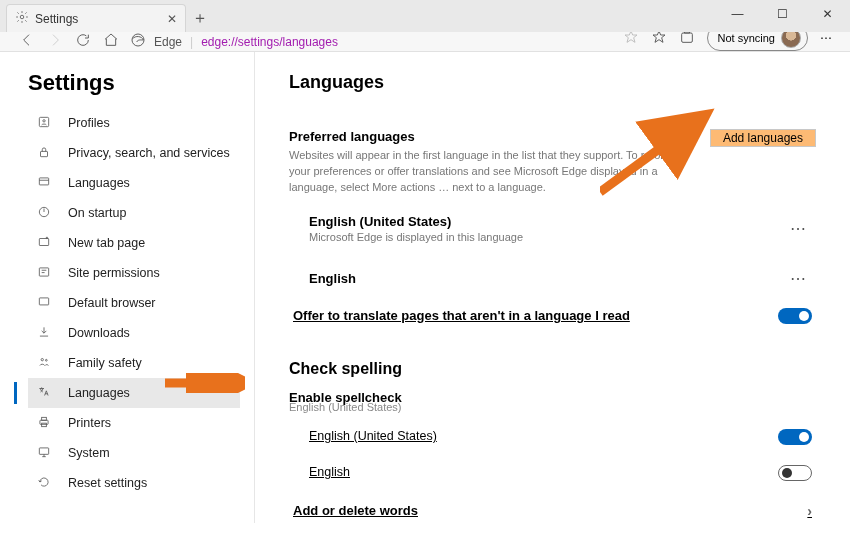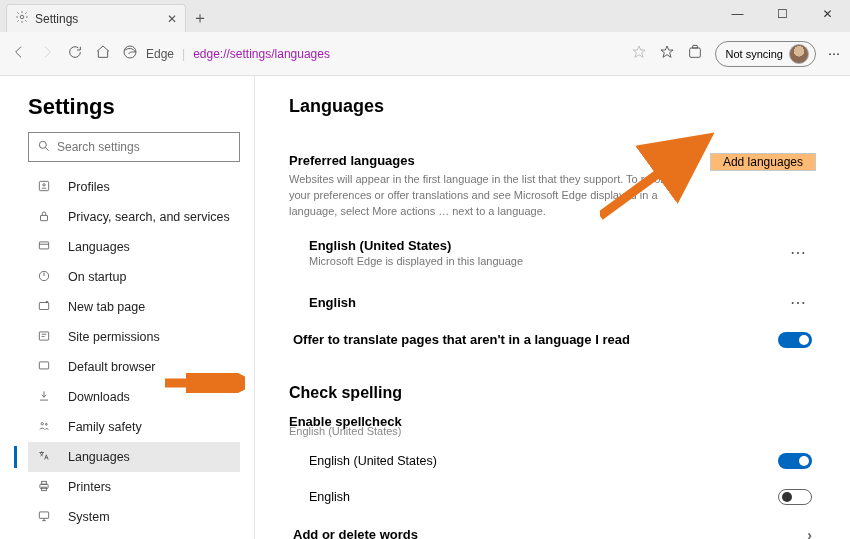--- a/index.html
+++ b/index.html
@@ -57,26 +57,26 @@
     width: 45px;
     height: 28px;
     display: flex;
     align-items: center;
     justify-content: center;
     font-size: 12px;
     color: #333;
   }
   
   .toolbar {
-    height: 44px;
+    height: 20px;
     background: #f7f7f7;
     border-bottom: 1px solid #e1e1e1;
     display: flex;
-    align-items: center;
-    padding: 0 10px;
+    align-items: flex-end;
+    padding: 0 18px;
     gap: 10px;
   }
   .navicon { width: 18px; text-align: center; color: #444; }
   .navicon.disabled { color: #bbb; }
   .addr {
     flex: 1;
     display: flex;
     align-items: center;
     gap: 8px;
     font-size: 12px;
@@ -186,25 +186,26 @@
     align-items: center;
     justify-content: space-between;
     padding: 8px 4px 8px 20px;
     margin-top: 10px;
   }
   .lang-item .meta .name { font-size: 13px; font-weight: 600; }
   .lang-item .meta .sub { font-size: 11px; color: #777; margin-top: 2px; }
   .more { font-size: 16px; letter-spacing: 2px; color: #555; cursor: pointer; padding: 0 4px; }
   .row {
     display: flex;
-    align-items: center;
+    align-items: flex-start;
     justify-content: space-between;
     padding: 12px 4px;
     font-size: 13px;
     font-weight: 600;
+    text-decoration: underline;
   }
   .row.sub { font-weight: 400; padding: 10px 4px 10px 20px; font-size: 12.5px; }
   .row.linkish { cursor: pointer; }
   .subh { font-size: 11px; color: #888; margin-top: -4px; margin-bottom: 6px; }
   .h3 { font-size: 16px; font-weight: 600; margin: 24px 0 12px; }
   
   .toggle {
     width: 34px; height: 16px; border-radius: 10px; position: relative;
   }
   .toggle.on { background: #0067c0; }
@@ -292,29 +293,20 @@
       <span>Not syncing</span>
       <span class="avatar"></span>
     </div>
     <span>⋯</span>
   </div>
 </div>
 
 <div class="content">
   <div class="sidebar">
     <h1>Settings</h1>
-    <div class="searchbox">
-      <span>
-        <svg class="ico" viewBox="0 0 24 24">
-            <circle cx="10" cy="10" r="6"></circle>
-            <path d="M20 20l-5.5-5.5"></path>
-          </svg>
-      </span>
-      <input placeholder="Search settings" style="">
-    </div>
     <ul class="nav">
       <li>
           <span class="icon"><svg class="ico" viewBox="0 0 24 24">
               <rect x="4" y="4" width="16" height="16" rx="2"></rect>
               <circle cx="12" cy="10" r="2"></circle>
               <path d="M8 17c1-2 7-2 8 0"></path>
             </svg></span>
           <span>Profiles</span>
         </li>
       <li>

